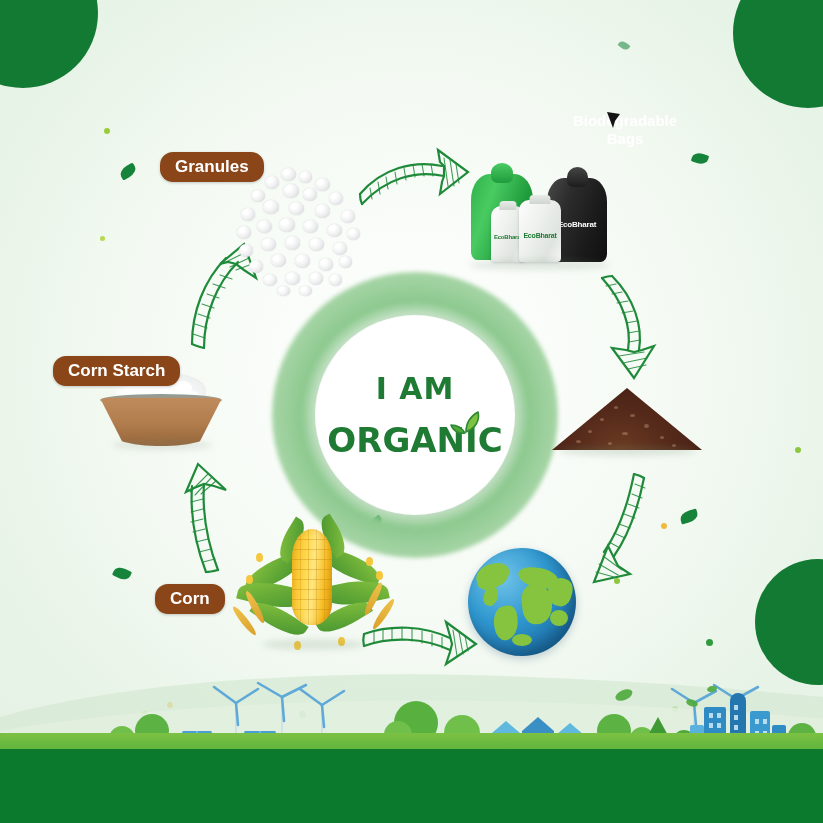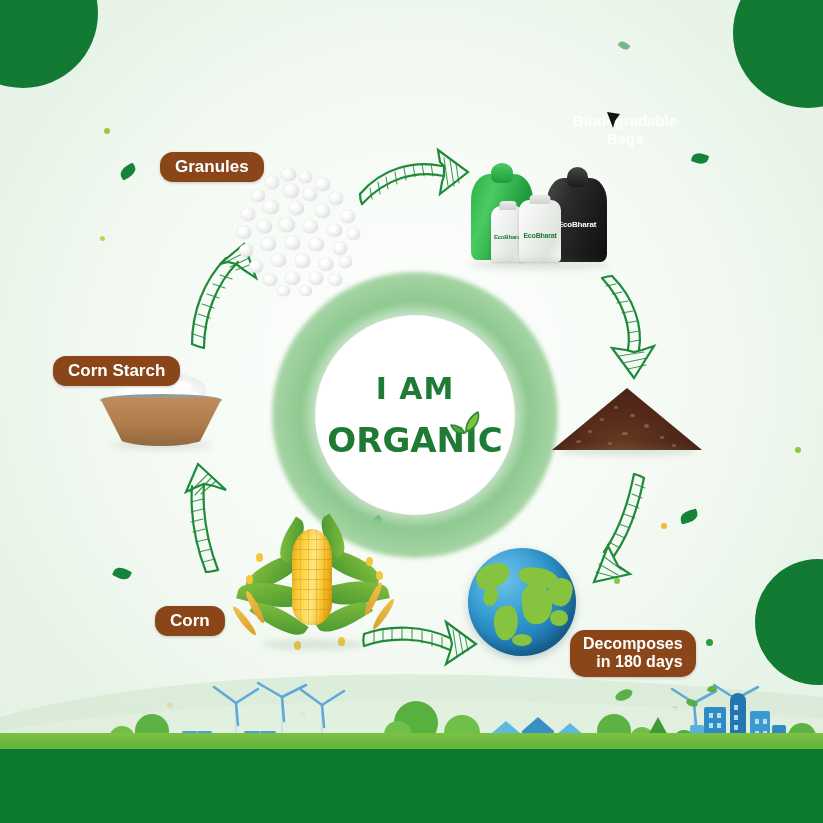--- a/index.html
+++ b/index.html
@@ -60,21 +60,21 @@
   
   .pill{
     position:absolute;background:#8a4618;color:#ffffff;
     border-radius:13px;padding:5px 15px 6px 15px;
     font-size:17px;font-weight:bold;line-height:1.12;white-space:nowrap;
     box-shadow:0 1px 3px rgba(0,0,0,.2);text-align:right;
   }
   .pill.two-line{border-radius:15px;padding:5px 13px 6px 13px;font-size:16px;}
   #label-granules{left:160px;top:152px;}
   #label-corn-starch{left:44px;top:356px;margin-left:9px;}
-  #label-corn{left:155px;top:606px;}
+  #label-corn{left:155px;top:584px;}
   #label-composting{left:650px;top:371px;}
   #label-decomposes{left:570px;top:630px;}
 
   #label-bags{
     position:absolute;left:545px;top:112px;width:160px;text-align:center;
     color:rgba(255,255,255,.86);font-size:15px;font-weight:bold;line-height:1.2;
     text-shadow:0 0 2px rgba(255,255,255,.4);
   }
   #cursor-arrow{position:absolute;left:604px;top:110px;}
 
@@ -471,24 +471,20 @@
     <div class="land" style="left:50px;top:20px;width:40px;height:20px;border-radius:40% 50% 40% 60%;transform:rotate(8deg);"></div>
     <div class="land" style="left:54px;top:36px;width:30px;height:40px;border-radius:40% 50% 50% 40%;transform:rotate(-6deg);"></div>
     <div class="land" style="left:80px;top:30px;width:24px;height:28px;border-radius:50% 40% 40% 50%;transform:rotate(16deg);"></div>
     <div class="land" style="left:82px;top:62px;width:18px;height:16px;border-radius:50%;"></div>
     <div class="land" style="left:44px;top:86px;width:20px;height:12px;border-radius:50%;"></div>
   </div>
 
   <div class="pill" id="label-granules">Granules</div>
   <div class="pill" id="label-corn-starch">Corn Starch</div>
   <div class="pill" id="label-corn">Corn</div>
-  <div class="pill two-line" id="label-decomposes">
-    <div>Decomposes</div>
-    <div>in 180 days</div>
-  </div>
 
   <div id="label-bags">
     <div>Biodegradable</div>
     <div>Bags</div>
   </div>
 
   <svg id="cursor-arrow" width="18" height="24" viewBox="0 0 18 24">
     <path d="M3 2 L9 18 L11 11 L16 4 Z" fill="#141414"></path>
   </svg>
 

